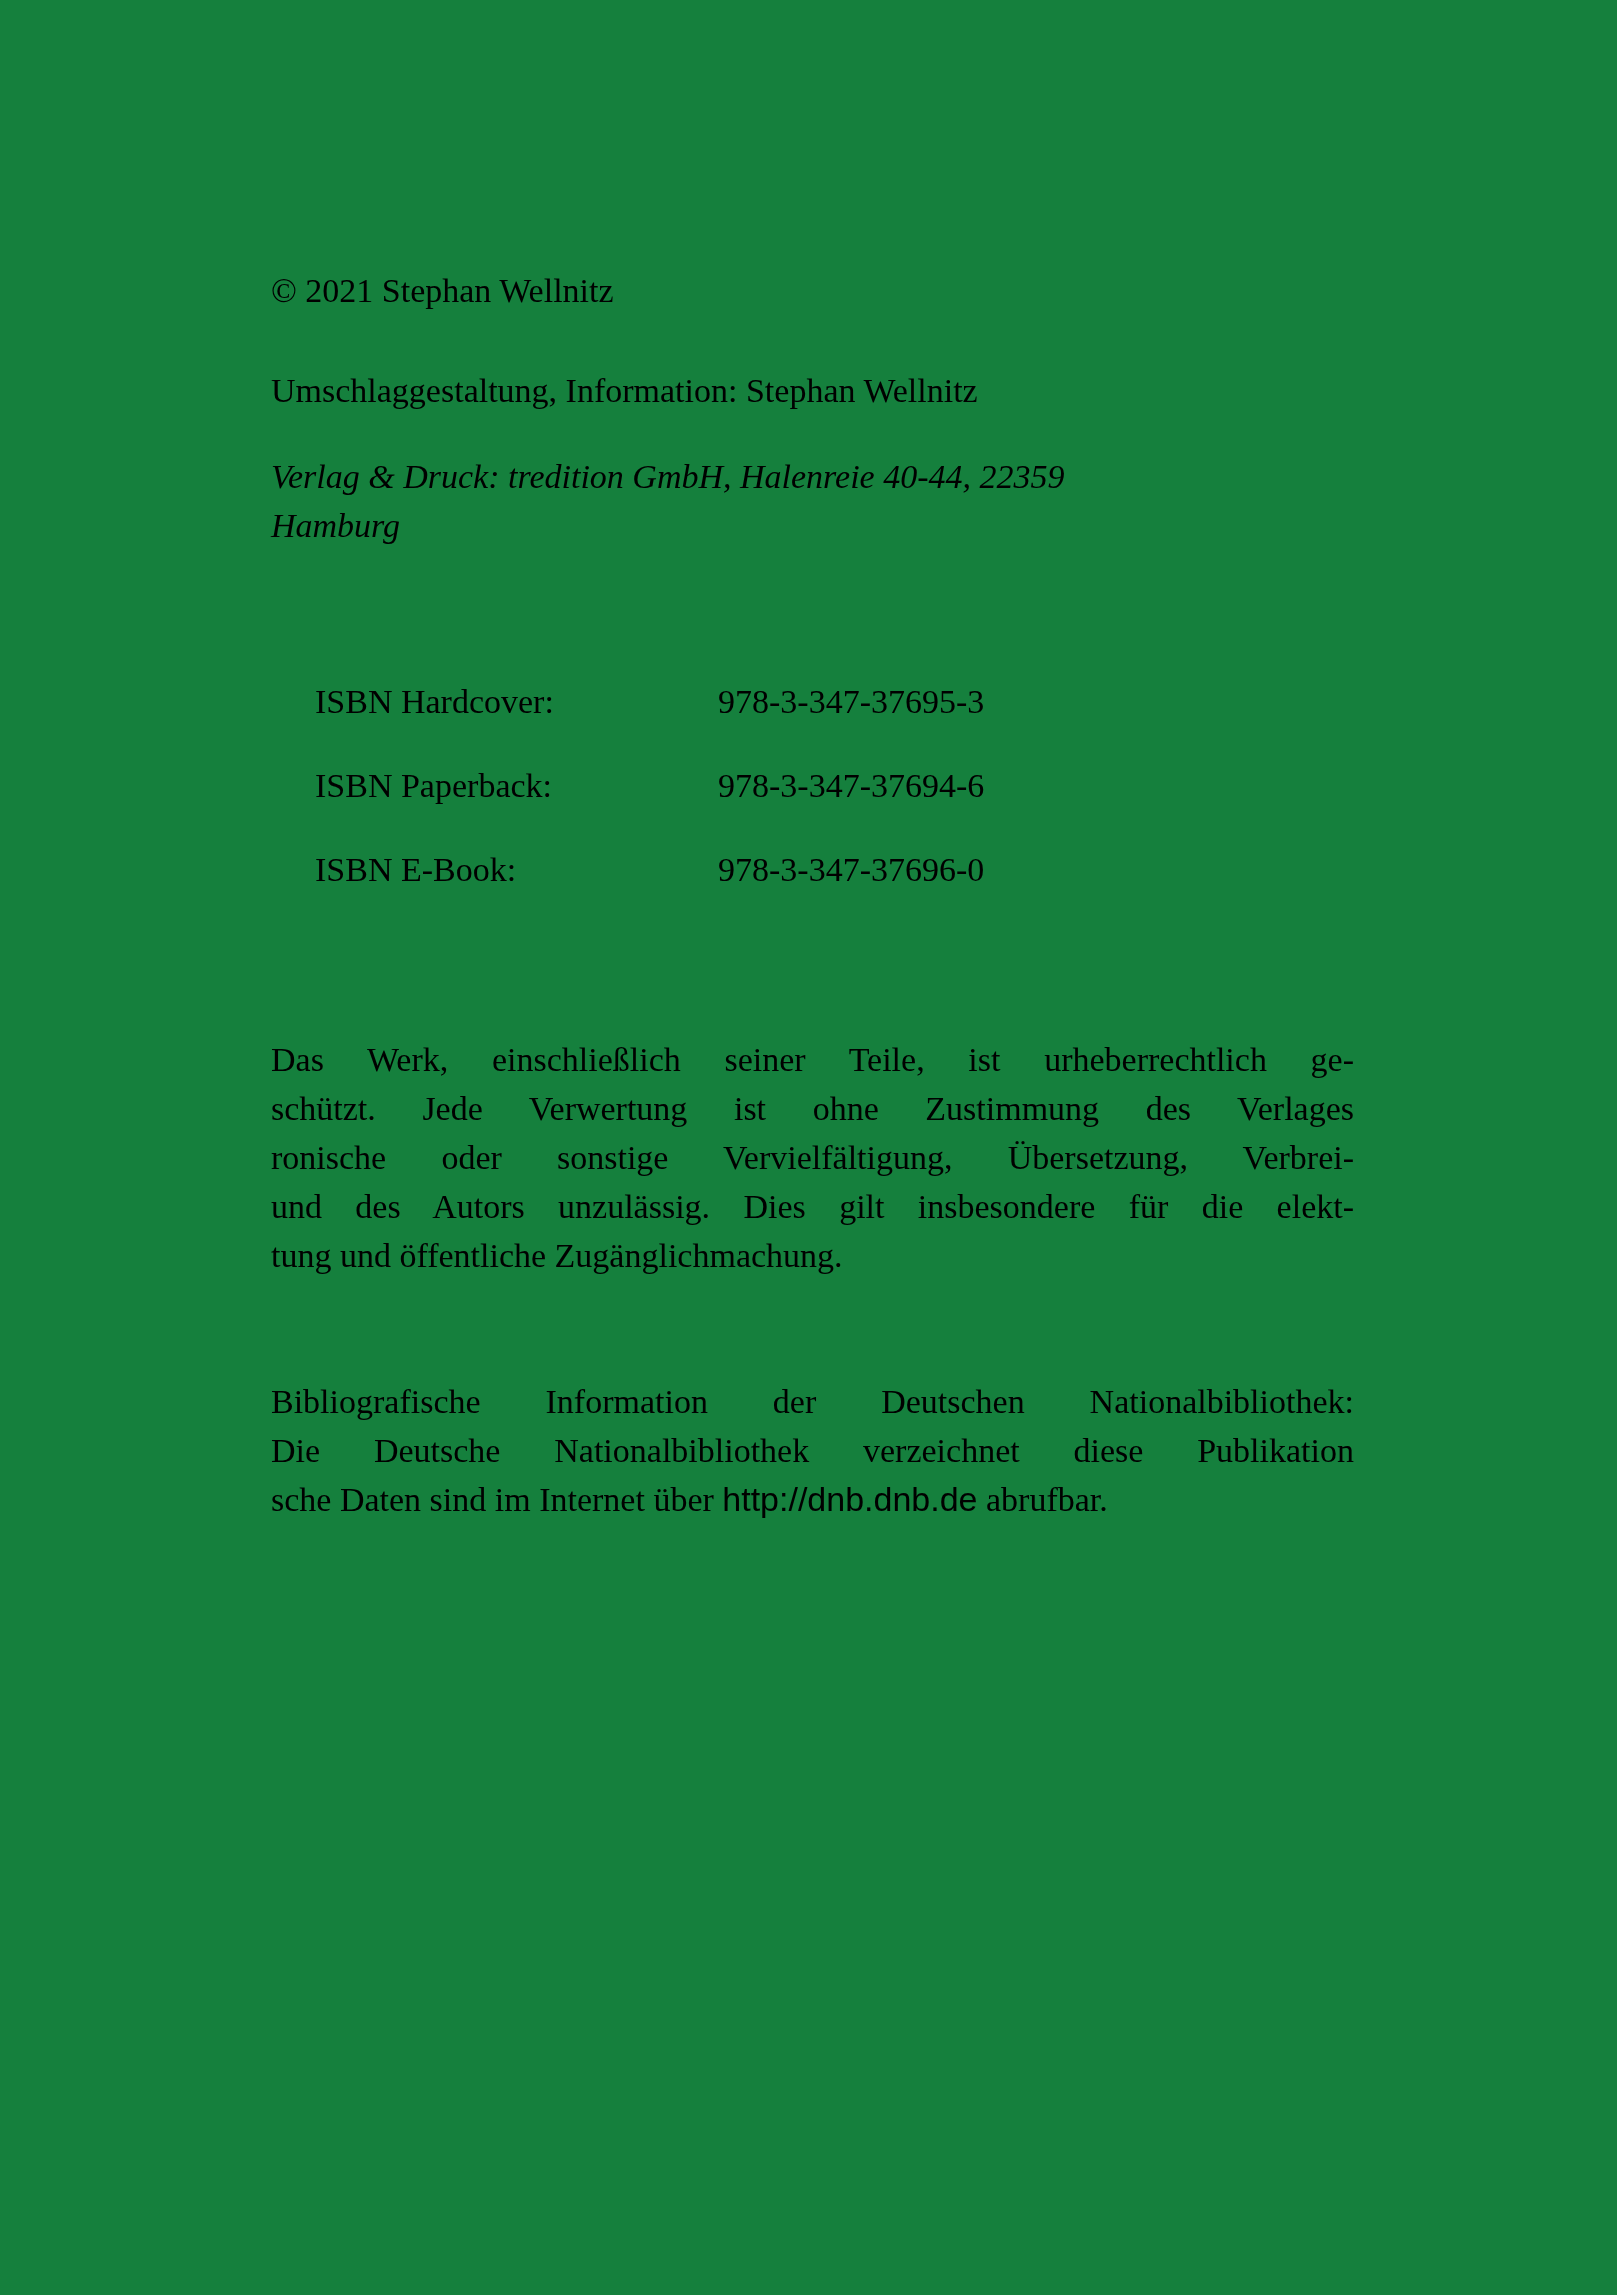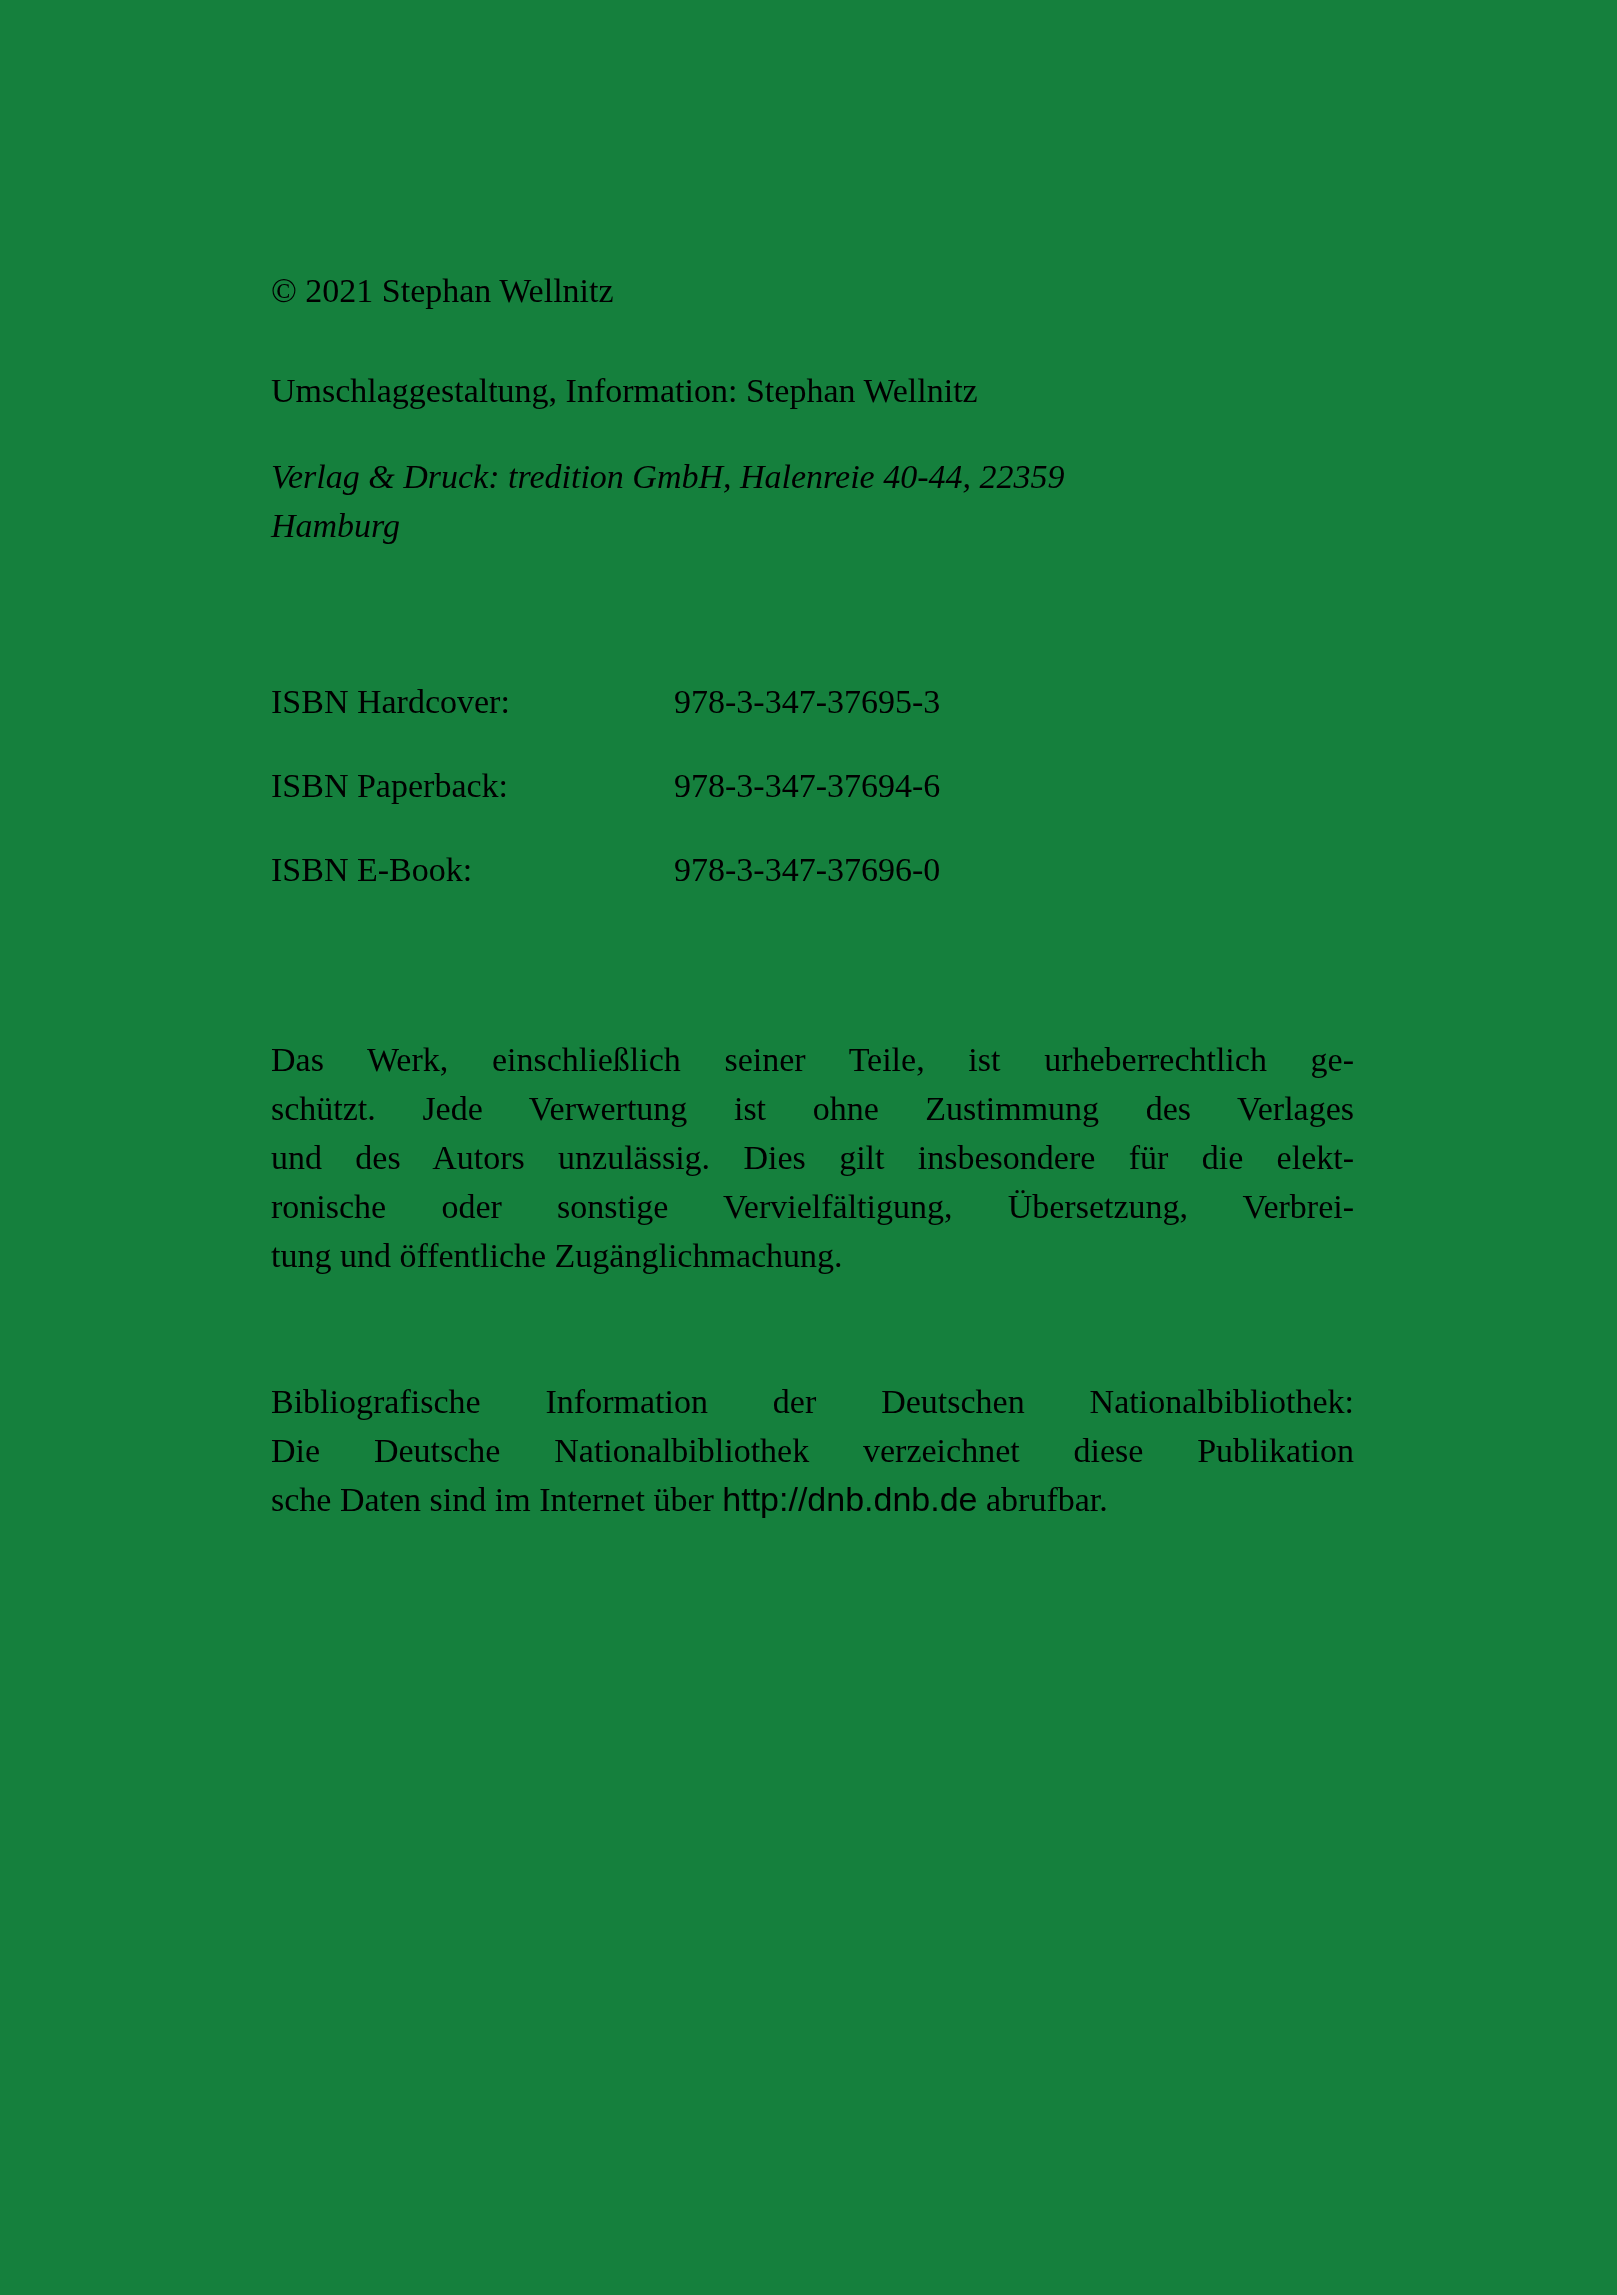--- a/index.html
+++ b/index.html
@@ -35,20 +35,21 @@
   }
   .line-credit {
     margin-bottom: 37px;
   }
   .publisher-block {
     margin-bottom: 127px;
     font-style: italic;
   }
   .isbn-block {
     margin-bottom: 0;
+    margin-left: 44px;
   }
   .isbn-row {
     margin-bottom: 35px;
   }
   .isbn-row:last-child {
     margin-bottom: 141px;
   }
   .isbn-label {
     display: inline-block;
     width: 403px;
@@ -94,22 +95,22 @@
         <span class="isbn-label">ISBN Paperback:</span><span>978-3-347-37694-6</span>
       </div>
       <div class="isbn-row">
         <span class="isbn-label">ISBN E-Book:</span><span>978-3-347-37696-0</span>
       </div>
     </div>
 
     <div class="para">
       <div class="jline">Das Werk, einschließlich seiner Teile, ist urheberrechtlich ge-</div>
       <div class="jline">schützt. Jede Verwertung ist ohne Zustimmung des Verlages</div>
+      <div class="jline">ronische oder sonstige Vervielfältigung, Übersetzung, Verbrei-</div>
       <div class="jline">und des Autors unzulässig. Dies gilt insbesondere für die elekt-</div>
-      <div class="jline">ronische oder sonstige Vervielfältigung, Übersetzung, Verbrei-</div>
       <div class="jline-last">tung und öffentliche Zugänglichmachung.</div>
     </div>
 
     <div class="para">
       <div class="jline">Bibliografische Information der Deutschen Nationalbibliothek:</div>
       <div class="jline">Die Deutsche Nationalbibliothek verzeichnet diese Publikation</div>
       <div class="jline-last">
         <span>sche Daten sind im Internet über </span><span class="url-sans">http://dnb.dnb.de</span><span> abrufbar.</span>
       </div>
     </div>

